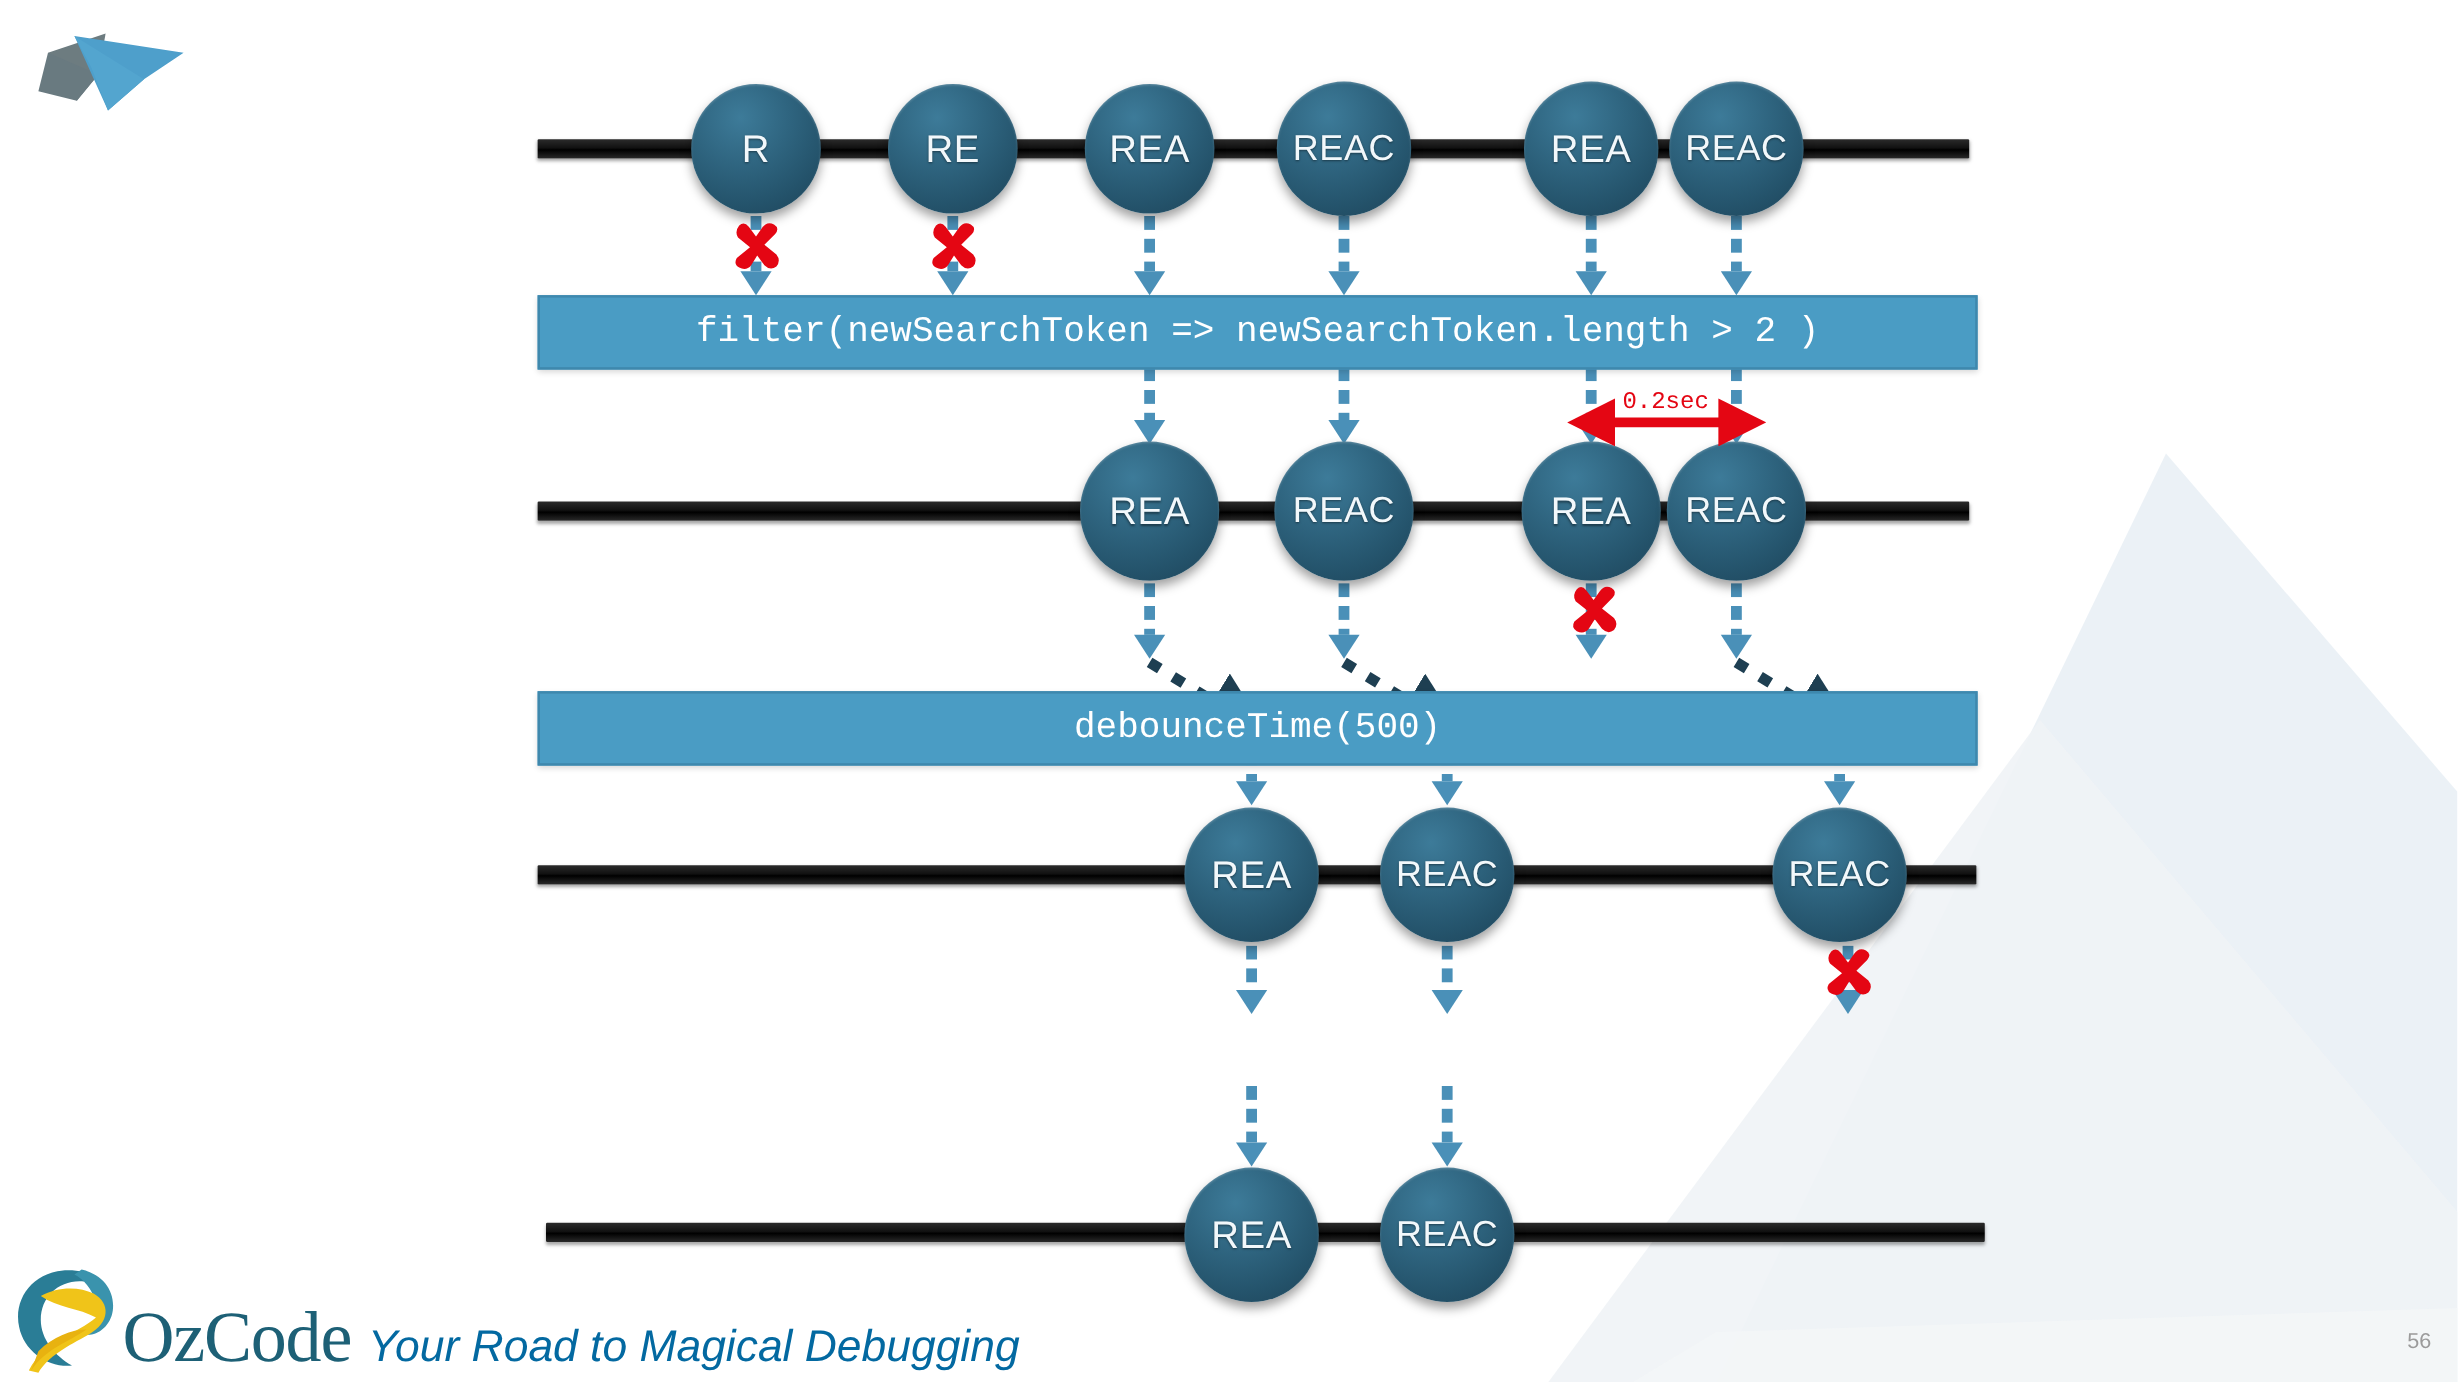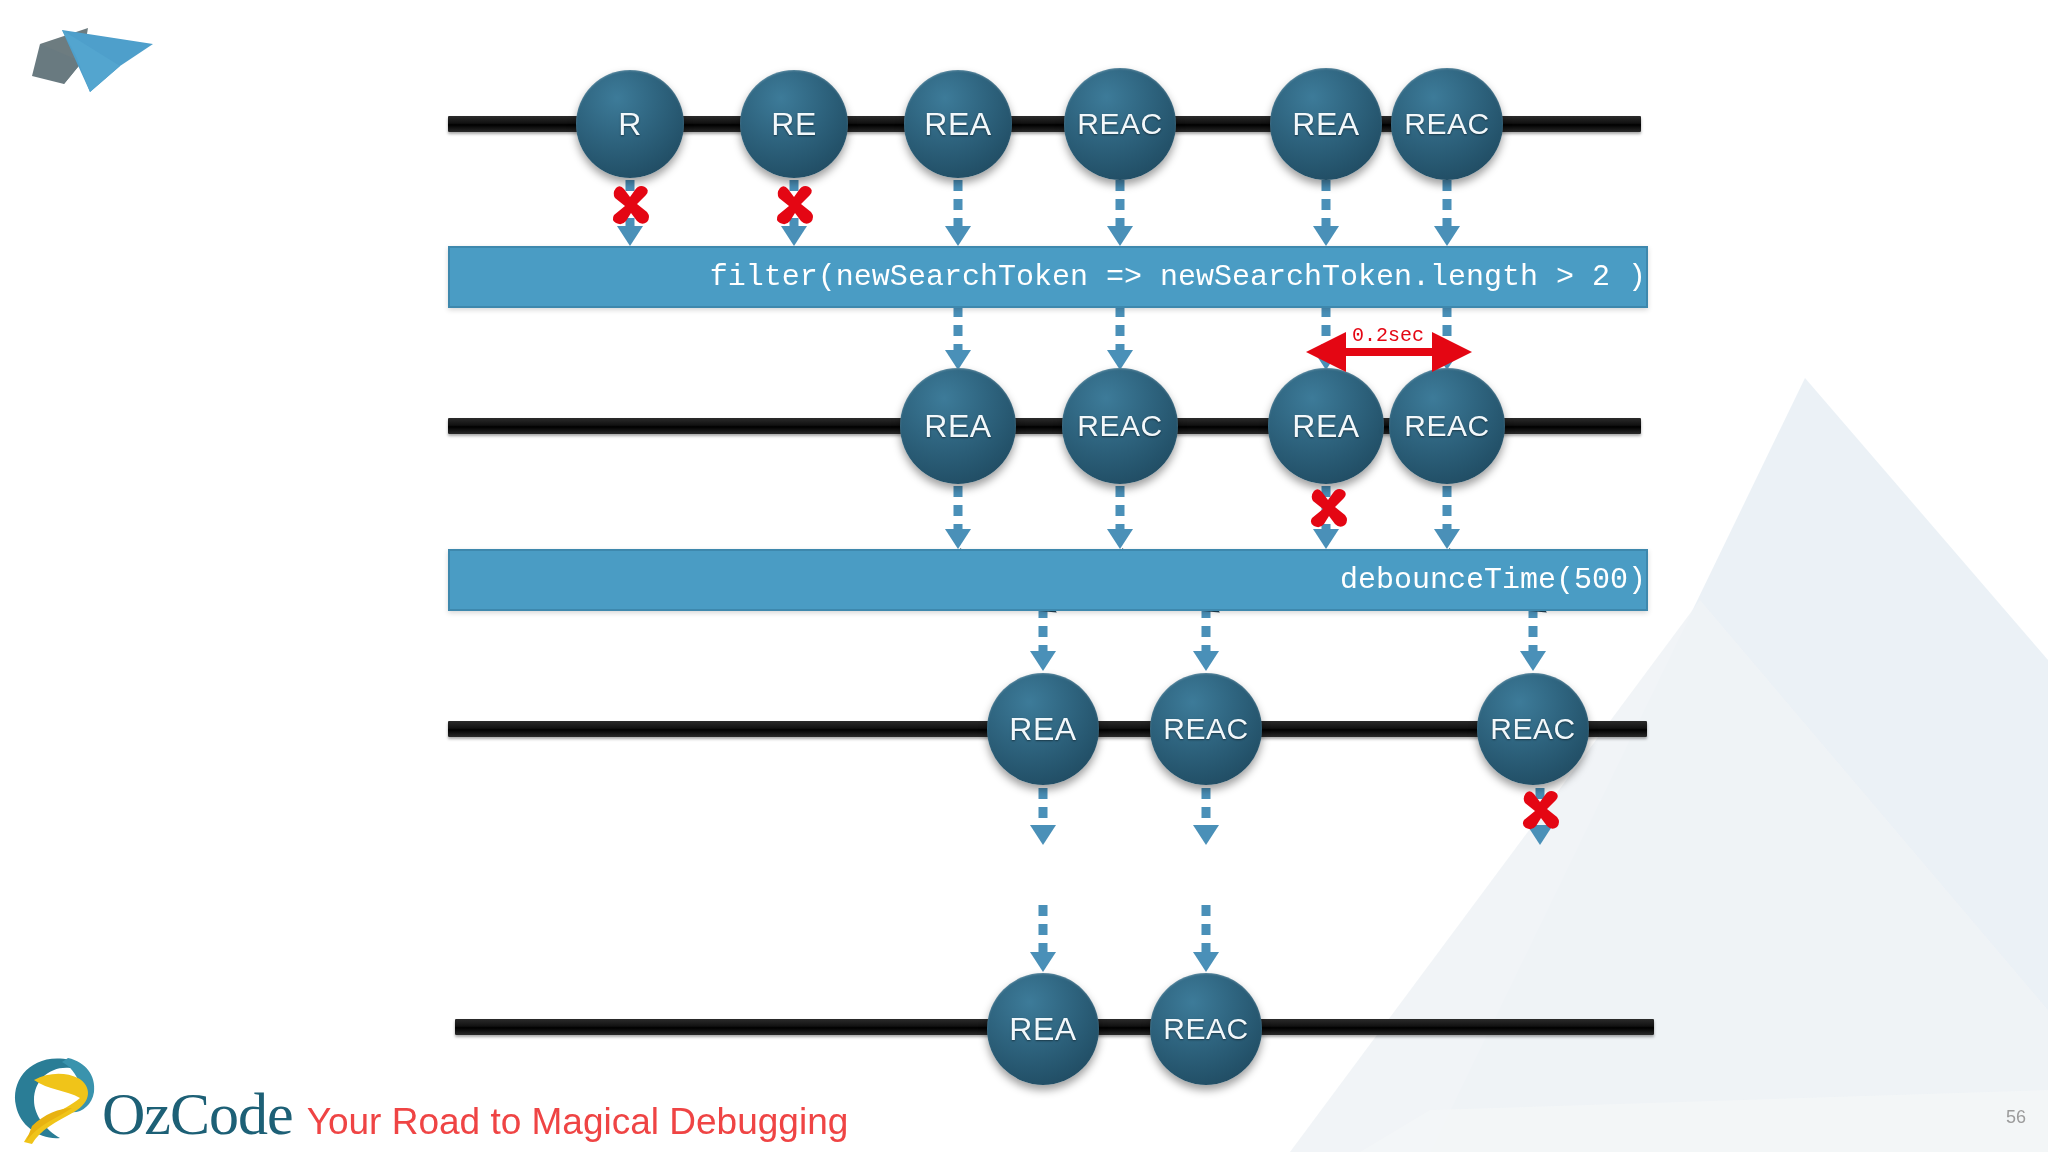--- a/index.html
+++ b/index.html
@@ -41,21 +41,21 @@
     text-shadow:0 1px 2px rgba(0,0,0,.45);
     user-select:none;
   }
 
   
   .opbar{
     position:absolute;
     background:#4a9cc4;
     border:2px solid #3e88ad;
     box-shadow:0 2px 5px rgba(0,0,0,.16);
-    display:flex;align-items:center;justify-content:flex-end;
+    display:flex;align-items:center;justify-content:center;
     color:#ffffff;
     font-family:"Liberation Mono","DejaVu Sans Mono",monospace;
     white-space:nowrap;
     user-select:none;
   }
 
   
   .conn{position:absolute;}
   .conn .stem{
     position:absolute;left:50%;transform:translateX(-50%);
@@ -82,21 +82,21 @@
 
   
   .brand{position:absolute;left:8px;bottom:6px;display:flex;align-items:flex-end;}
   .brand-name{
     font-family:"Liberation Serif", serif;
     font-size:60px;color:#1d6076;letter-spacing:-1px;line-height:1;
     margin-left:-6px;margin-bottom:2px;
   }
   .brand-tag{
     font-family:"Liberation Sans", sans-serif;
-    font-size:37px;color:#ef4444;line-height:1;margin-left:14px;margin-bottom:6px;
+    font-size:37px;color:#0369a1;line-height:1;margin-left:14px;margin-bottom:6px;font-style:italic;
   }
   .page-num{
     position:absolute;right:22px;bottom:24px;
     font-family:"Liberation Sans", sans-serif;
     font-size:18px;color:#9b9b9b;
   }
 </style>
 </head>
 <body>
 
@@ -271,21 +271,21 @@
         </div>
         <div class="marble" style="left: 1150px; top: 973px; width: 112px; height: 112px; font-size: 30px;">
           <span>REAC</span>
         </div>
       </div>
 
     <div class="opbar" style="left:448px;top:246px;width:1196px;height:58px;font-size:30px;">
       <span>filter(newSearchToken =&gt; newSearchToken.length &gt; 2 )</span>
     </div>
 
-    <div class="opbar" style="left:448px;top:549px;width:1196px;height:58px;font-size:30px;">
+    <div class="opbar" style="left:448px;top:576px;width:1196px;height:58px;font-size:30px;">
       <span>debounceTime(500)</span>
     </div>
 
 
     <div class="dur-label" style="left:1352px;top:324px;">0.2sec</div>
     <svg class="bg-layer" viewBox="0 0 2048 1152">
       <defs>
         <marker id="redL" markerWidth="5" markerHeight="5" refX="4" refY="2.5" orient="auto" markerUnits="strokeWidth">
           <path d="M5,0 L0,2.5 L5,5 Z" fill="#e40613"></path>
         </marker>

